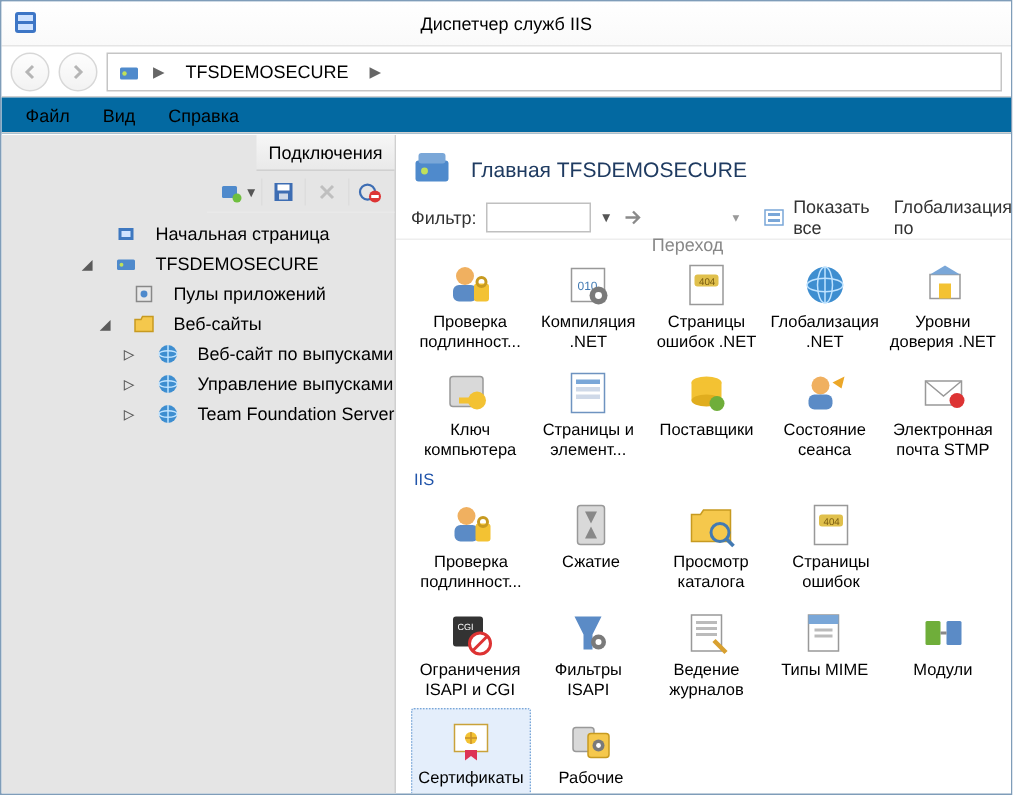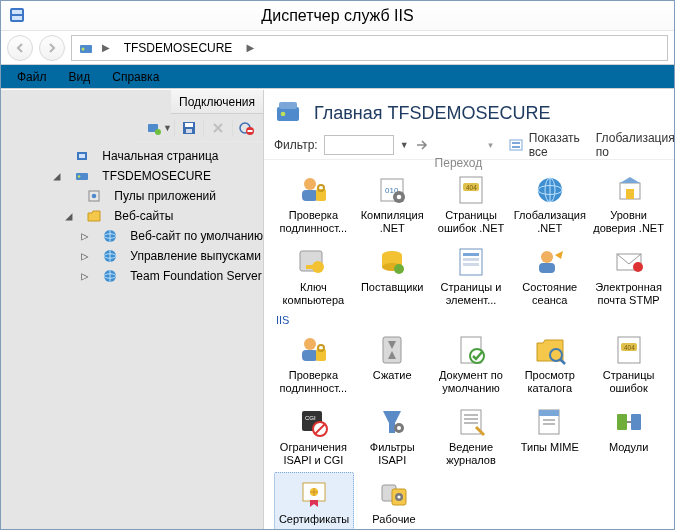--- a/index.html
+++ b/index.html
@@ -1,20 +1,20 @@
 <!DOCTYPE html>
 <html><head>
 <meta charset="utf-8">
 <style>
   * { box-sizing: border-box; }
   html, body { margin: 0; padding: 0; font-family: "Segoe UI", Tahoma, sans-serif; font-size: 12px; color: #000; background: #fff; }
   .window { width: 675px; height: 530px; border: 1px solid #7f9db9; position: relative; overflow: hidden; background:#fff;}
   
   .titlebar { height: 30px; background: linear-gradient(#fff,#fafafa); border-bottom: 1px solid #e5e5e5; display:flex; align-items:center; justify-content:center; position:relative; }
-  .titletext { font-size: 16px; color:#000;text-align:center; }
+  .titletext { font-size: 12px; color:#000;text-align:center; }
   .titlebar .icon-left { position:absolute; left:8px; top:6px; }
   
   .addressbar { height: 34px; border-bottom:1px solid #d0d0d0; display:flex; align-items:center; padding:3px 6px; gap:6px; background:#fff;}
   .navcircle { width:26px; height:26px; border:1px solid #b8b8b8; border-radius:50%; display:flex; align-items:center; justify-content:center; color:#888; background:linear-gradient(#fdfdfd,#e9e9e9); }
   .navcircle.disabled { opacity:.55; }
   .address { flex:1; height:26px; border:1px solid #c5c5c5; display:flex; align-items:center; padding:0 6px; gap:6px; background:#fff; }
   .addr-seg { padding:2px 6px; }
   .chevr { color:#666; font-size:10px; padding:0 2px; }
   
   .menubar { height:24px; border-bottom:1px solid #d0d0d0; display:flex; align-items:center; padding:0 6px; gap:2px; background:#0369a1; font-size:12px;}
@@ -29,21 +29,21 @@
   .tbtn.disabled { opacity:.4; }
   .tbsep { width:1px; height:18px; background:#ddd; margin:0 2px;}
   .tree { flex:1; overflow:auto; padding:4px 0 4px 4px; font-size:12px; }
   .tn { display:flex; align-items:center; height:20px; gap:12px; padding-left:4px; white-space:nowrap;}
   .tw { width:11px; height:11px; display:flex; align-items:center; justify-content:center; font-size:12px; color:#5a5a5a; font-family: monospace;}
   .tic { width:16px; height:16px; display:flex; align-items:center; justify-content:center;}
   .ind1 { padding-left: 16px; }
   .ind2 { padding-left: 32px; }
   
   .right { flex:1; display:flex; flex-direction:column; overflow:hidden; min-width:0; }
-  .r-title { height:40px; display:flex; align-items:center; gap:10px; padding:6px 24px 0 10px; font-size:18px; color:#1f3b61; }
+  .r-title { height:40px; display:flex; align-items:center; gap:10px; padding:6px 24px 0 10px; font-size:14px; color:#1f3b61; }
   .r-filter { height:30px; display:flex; align-items:center; gap:6px; padding:0 10px; font-size:12px; color:#333; border-bottom:1px solid #eee;}
   .filter-input { width:70px; height:20px; border:1px solid #c0c0c0; background:#fff;}
   .linkish { color:#888;margin-top:37px; }
   .r-filter-sep { width:1px; height:16px; background:#ccc; margin:0 2px;}
   .r-grid { flex:1; overflow:hidden; padding:8px 6px 8px 10px; font-size:11px;}
   .row { display:flex; }
   .item { width:80px; display:flex; flex-direction:column; align-items:center; text-align:center; padding:4px 2px; gap:2px; border:1px solid transparent;}
   .item .ic { width:34px; height:34px; display:flex; align-items:center; justify-content:center; }
   .item .lbl { line-height:1.15; min-height:26px; display:flex; align-items:flex-start; justify-content:center; width:100%; word-break:break-word;}
   .item.selected {  border:1px dotted #7aa7d8; background:#e4eefb; border-radius:2px;}
@@ -174,21 +174,21 @@
         </div>
         <div class="tn ind2">
           <span class="tw">▷</span>
           <span class="tic">
               <svg width="14" height="14">
                 <circle cx="7" cy="7" r="6" fill="#3e8ed0"></circle>
                 <ellipse cx="7" cy="7" rx="6" ry="2.2" fill="none" stroke="#bfe3ff"></ellipse>
                 <path d="M7 1 V13" stroke="#bfe3ff"></path>
               </svg>
             </span>
-          <span>Веб-сайт по умолчанию</span>
+          <span>Веб-сайт по выпусками</span>
         </div>
         <div class="tn ind2">
           <span class="tw">▷</span>
           <span class="tic">
               <svg width="14" height="14">
                 <circle cx="7" cy="7" r="6" fill="#3e8ed0"></circle>
                 <ellipse cx="7" cy="7" rx="6" ry="2.2" fill="none" stroke="#bfe3ff"></ellipse>
                 <path d="M7 1 V13" stroke="#bfe3ff"></path>
               </svg>
             </span>
@@ -309,42 +309,42 @@
                   <rect x="4" y="6" width="22" height="20" fill="#d9d9d9" rx="2" stroke="#999"></rect>
                   <circle cx="22" cy="22" r="6" fill="#f3c233"></circle>
                   <rect x="10" y="20" width="10" height="4" fill="#f3c233"></rect>
                 </svg>
               </span>
               <span class="lbl">Ключ компьютера</span>
             </div>
             <div class="item">
               <span class="ic">
                 <svg width="34" height="34">
+                  <rect x="6" y="4" width="22" height="26" fill="#fff" stroke="#6e93c0"></rect>
+                  <rect x="9" y="8" width="16" height="3" fill="#7aa7d8"></rect>
+                  <rect x="9" y="13" width="16" height="3" fill="#cfd9e8"></rect>
+                  <rect x="9" y="18" width="16" height="3" fill="#cfd9e8"></rect>
+                </svg>
+              </span>
+              <span class="lbl">Страницы и элемент...</span>
+            </div>
+            <div class="item">
+              <span class="ic">
+                <svg width="34" height="34">
                   <ellipse cx="17" cy="10" rx="10" ry="4" fill="#f3c233"></ellipse>
                   <rect x="7" y="10" width="20" height="12" fill="#f3c233"></rect>
                   <ellipse cx="17" cy="22" rx="10" ry="4" fill="#e0ad1e"></ellipse>
                   <circle cx="24" cy="24" r="5" fill="#6fae3a"></circle>
                 </svg>
               </span>
               <span class="lbl">Поставщики</span>
             </div>
             <div class="item">
               <span class="ic">
                 <svg width="34" height="34">
-                  <rect x="6" y="4" width="22" height="26" fill="#fff" stroke="#6e93c0"></rect>
-                  <rect x="9" y="8" width="16" height="3" fill="#7aa7d8"></rect>
-                  <rect x="9" y="13" width="16" height="3" fill="#cfd9e8"></rect>
-                  <rect x="9" y="18" width="16" height="3" fill="#cfd9e8"></rect>
-                </svg>
-              </span>
-              <span class="lbl">Страницы и элемент...</span>
-            </div>
-            <div class="item">
-              <span class="ic">
-                <svg width="34" height="34">
                   <circle cx="14" cy="12" r="6" fill="#f0b060"></circle>
                   <rect x="6" y="18" width="16" height="10" fill="#5b8bc6" rx="4"></rect>
                   <path d="M22 10 L30 6 L28 14 Z" fill="#eca728"></path>
                 </svg>
               </span>
               <span class="lbl">Состояние сеанса</span>
             </div>
             <div class="item">
               <span class="ic">
                 <svg width="34" height="34">
@@ -371,30 +371,20 @@
             </div>
             <div class="item">
               <span class="ic">
                 <svg width="34" height="34">
                   <rect x="8" y="4" width="18" height="26" fill="#d9d9d9" rx="2" stroke="#999"></rect>
                   <path d="M13 8 L21 8 L17 16 Z" fill="#888"></path>
                   <path d="M13 26 L21 26 L17 18 Z" fill="#888"></path>
                 </svg>
               </span>
               <span class="lbl">Сжатие</span>
-            </div>
-            <div class="item">
-              <span class="ic">
-                <svg width="34" height="34">
-                  <rect x="7" y="4" width="20" height="26" fill="#fff" stroke="#999"></rect>
-                  <circle cx="23" cy="23" r="7" fill="#fff" stroke="#4a9e3e" stroke-width="2"></circle>
-                  <path d="M19 23 L22 26 L28 19" stroke="#4a9e3e" stroke-width="2.5" fill="none"></path>
-                </svg>
-              </span>
-              <span class="lbl">Документ по умолчанию</span>
             </div>
             <div class="item">
               <span class="ic">
                 <svg width="34" height="34">
                   <path d="M 4 10 L10 10 L12 7 L30 7 L30 28 L4 28 Z" fill="#f5c84c" stroke="#c79a20"></path>
                   <circle cx="23" cy="22" r="6" fill="none" stroke="#427ab3" stroke-width="2"></circle>
                   <path d="M27 26 L32 31" stroke="#427ab3" stroke-width="2.5"></path>
                 </svg>
               </span>
               <span class="lbl">Просмотр каталога</span>

